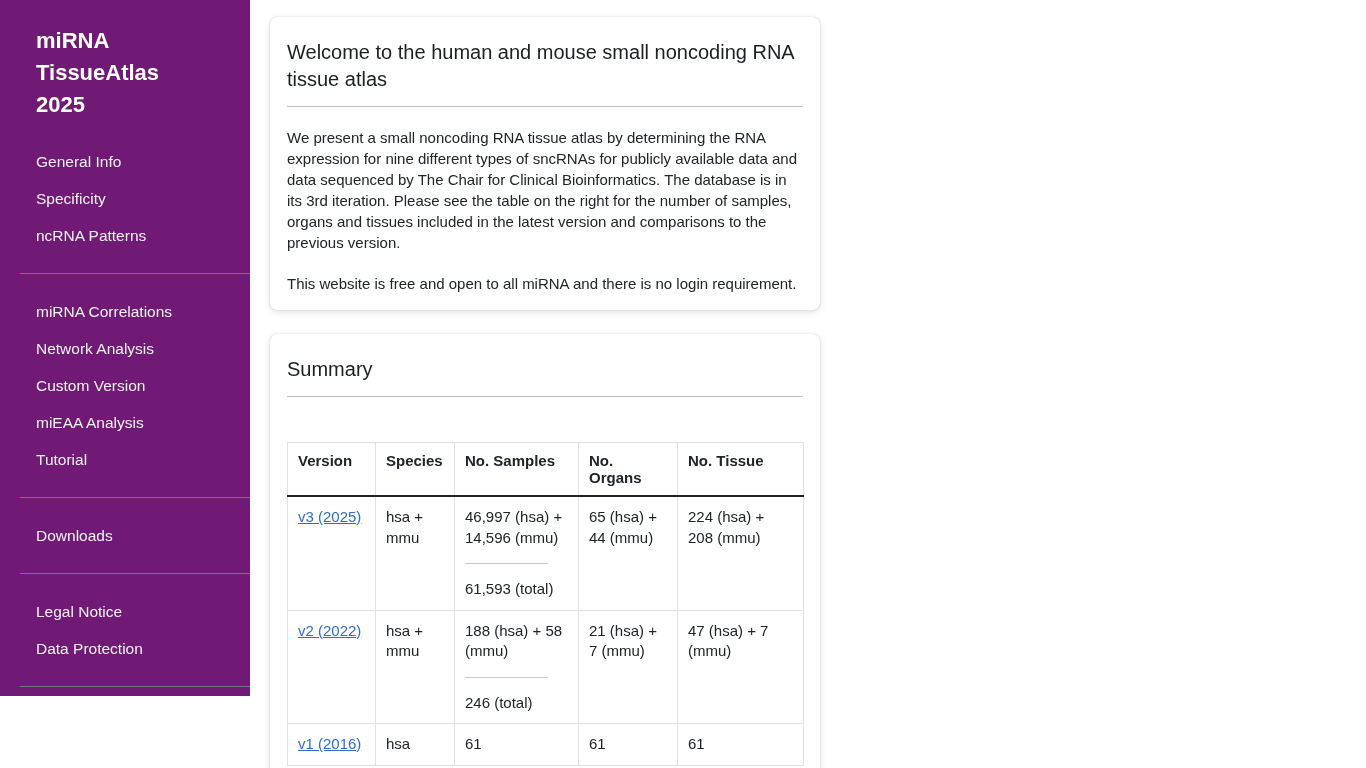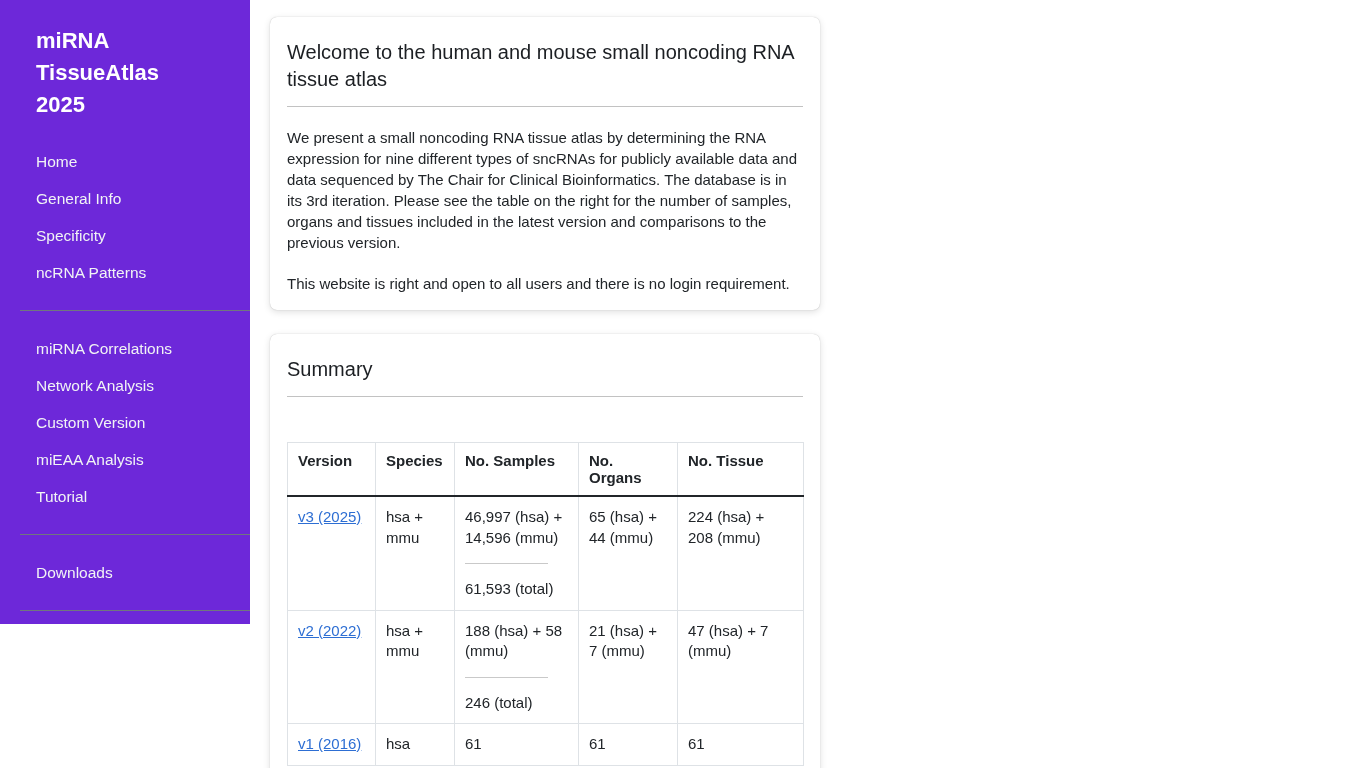--- a/index.html
+++ b/index.html
@@ -8,22 +8,22 @@
     font-family: "Liberation Sans", sans-serif;
     background: #ffffff;
     color: #212529;
     display: flex;
   }
 
   
   .sidebar {
     width: 250px;
     min-width: 250px;
-    height: 624px;
-    background: #6d28d9;
+    height: 696px;
+    background: #701a75;
     color: #f1f3f5;
     overflow: hidden;
   }
   .side-title {
     font-size: 22px;
     font-weight: bold;
     line-height: 32px;
     color: #ffffff;
     width: 170px;
     margin: 25px 0 22px 36px;
@@ -115,23 +115,20 @@
   }
 </style>
 </head>
 <body>
 
 <aside class="sidebar">
   <div class="side-title">miRNA TissueAtlas 2025</div>
 
   <ul class="side-nav">
     <li>
-        <a class="nav-item">Home</a>
-      </li>
-    <li>
         <a class="nav-item">General Info</a>
       </li>
     <li>
         <a class="nav-item">Specificity</a>
       </li>
     <li>
         <a class="nav-item">ncRNA Patterns</a>
       </li>
   </ul>
 
@@ -177,21 +174,21 @@
   <hr class="side-divider">
 
 </aside>
 
 <main class="main">
 
   <section class="card">
     <h1 class="card-title">Welcome to the human and mouse small noncoding RNA tissue atlas</h1>
     <hr class="card-hr">
     <p>We present a small noncoding RNA tissue atlas by determining the RNA expression for nine different types of sncRNAs for publicly available data and data sequenced by The Chair for Clinical Bioinformatics. The database is in its 3rd iteration. Please see the table on the right for the number of samples, organs and tissues included in the latest version and comparisons to the previous version.</p>
-    <p>This website is right and open to all users and there is no login requirement.</p>
+    <p>This website is free and open to all miRNA and there is no login requirement.</p>
   </section>
 
   <section class="card">
     <h2 class="card-title">Summary</h2>
     <hr class="card-hr">
 
     <table class="summary-table">
       <colgroup>
         <col class="col-version">
           <col class="col-species">

